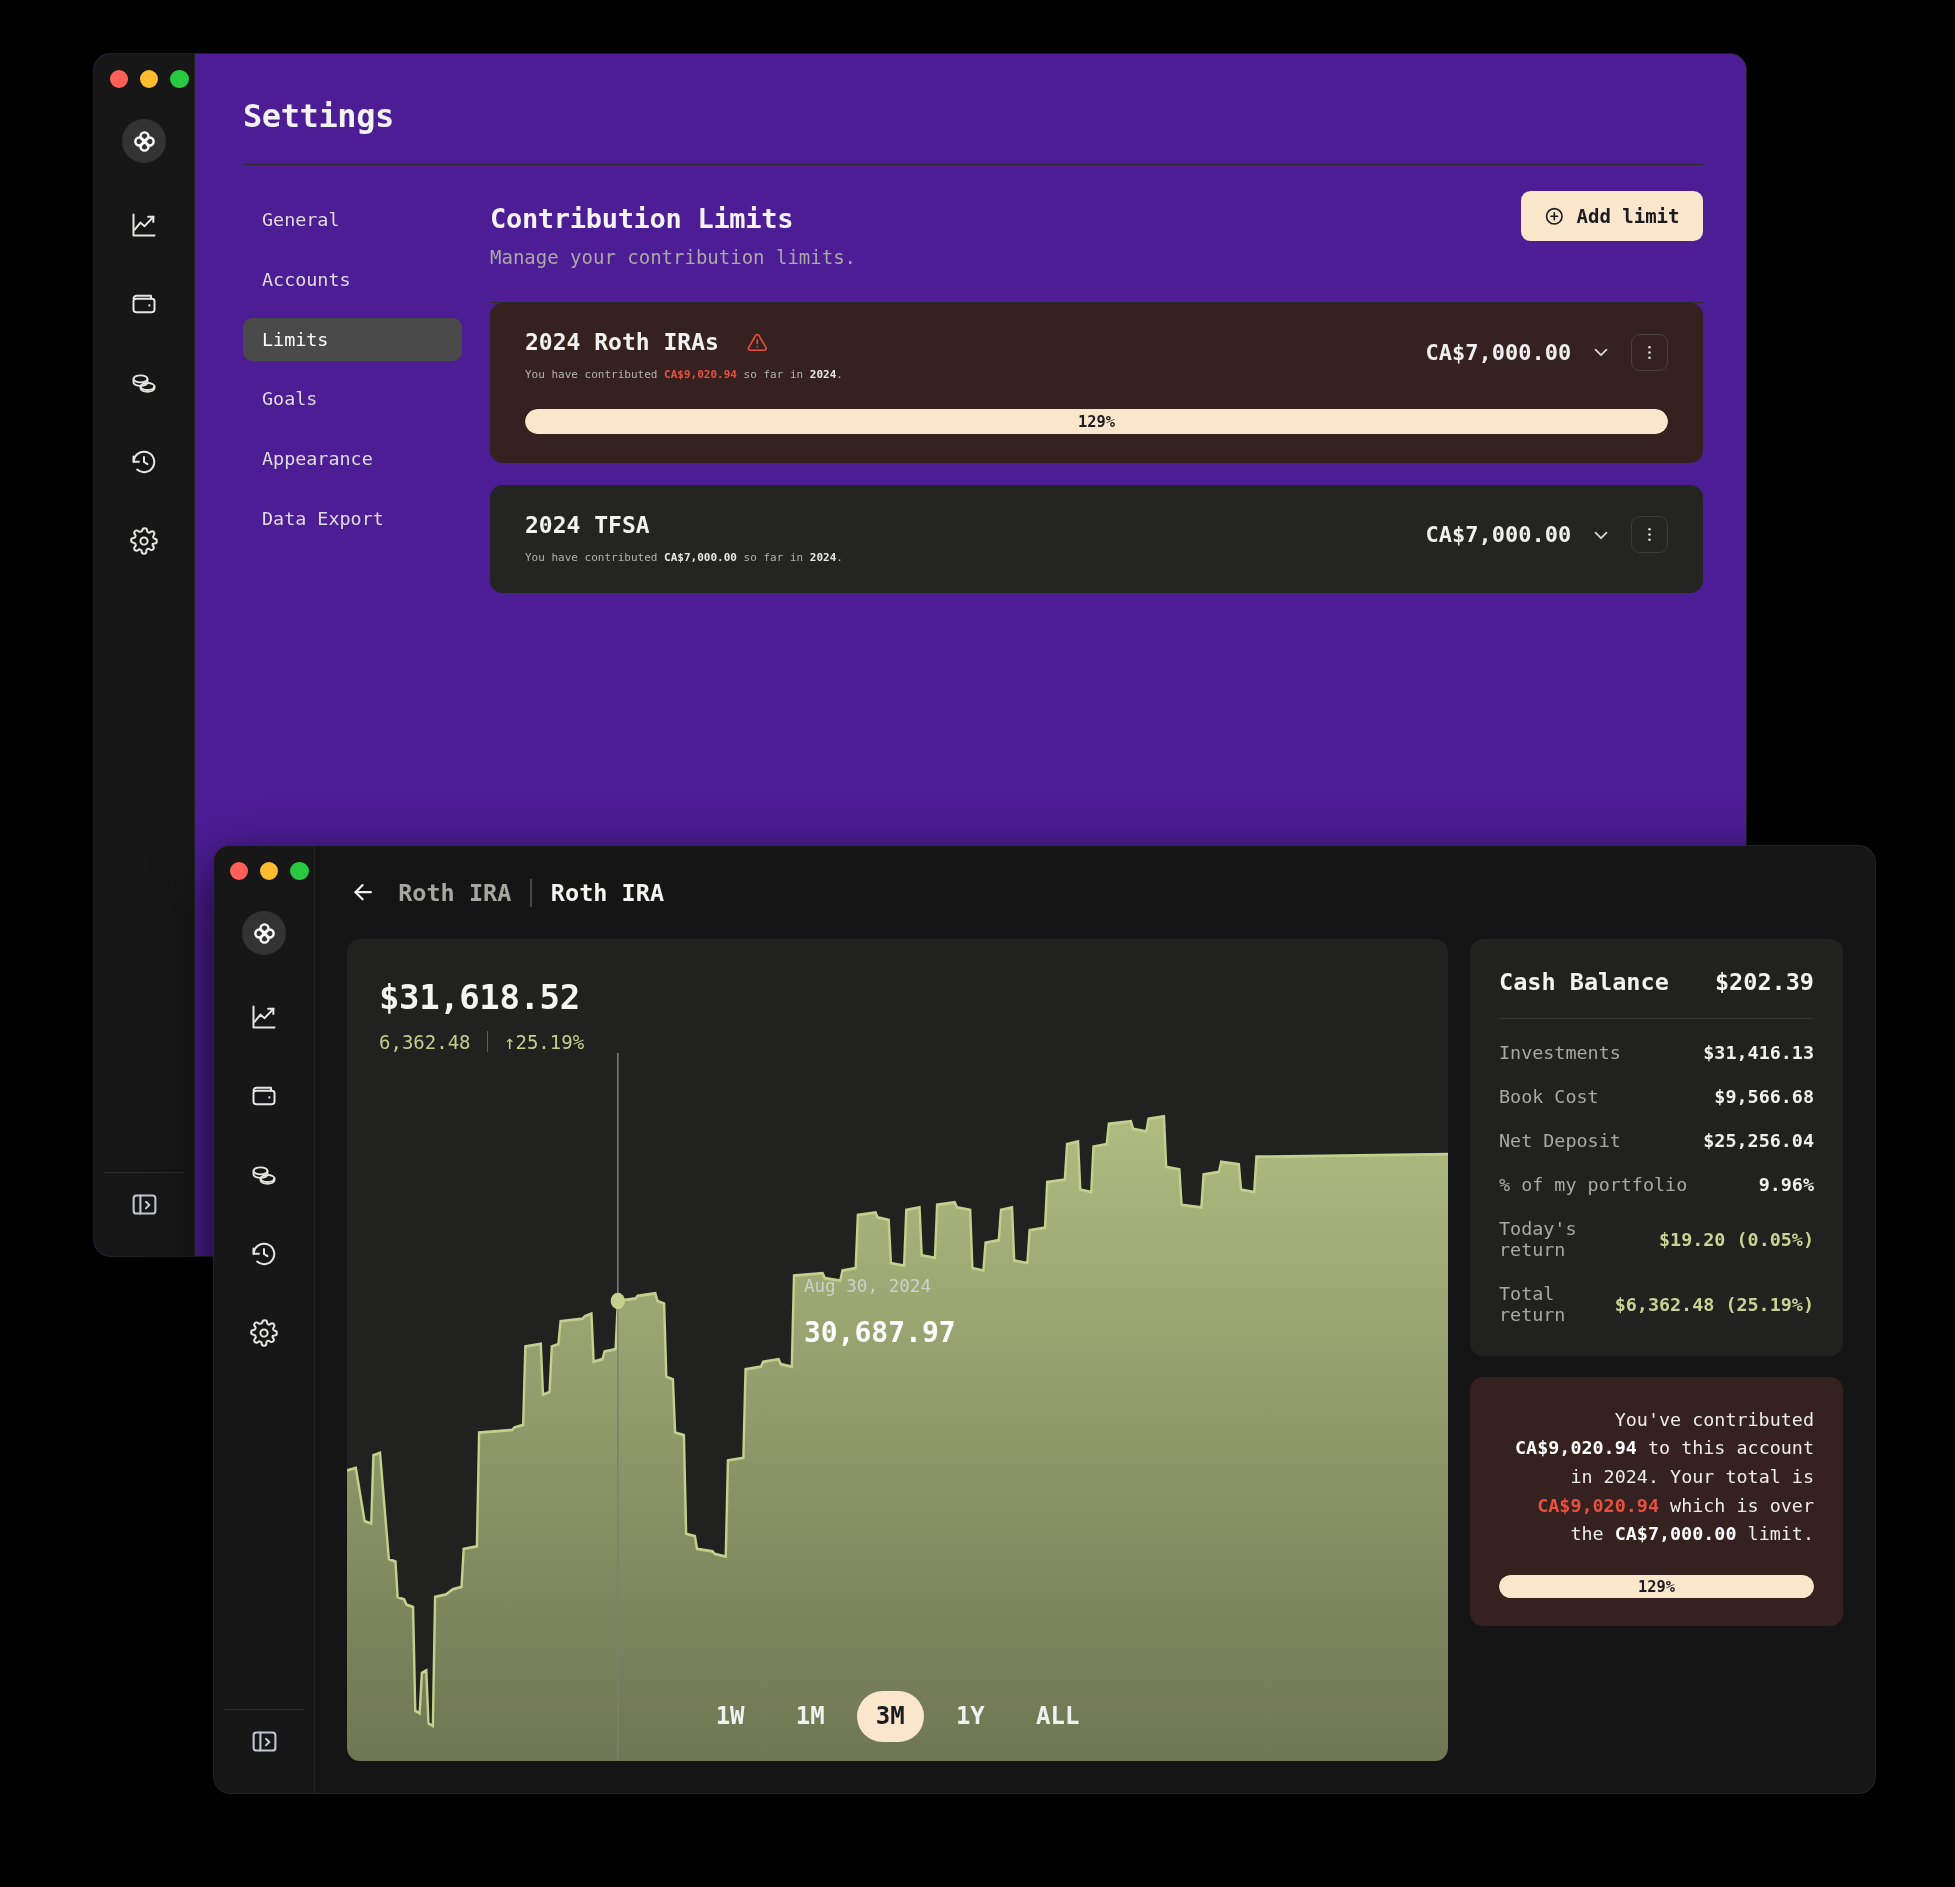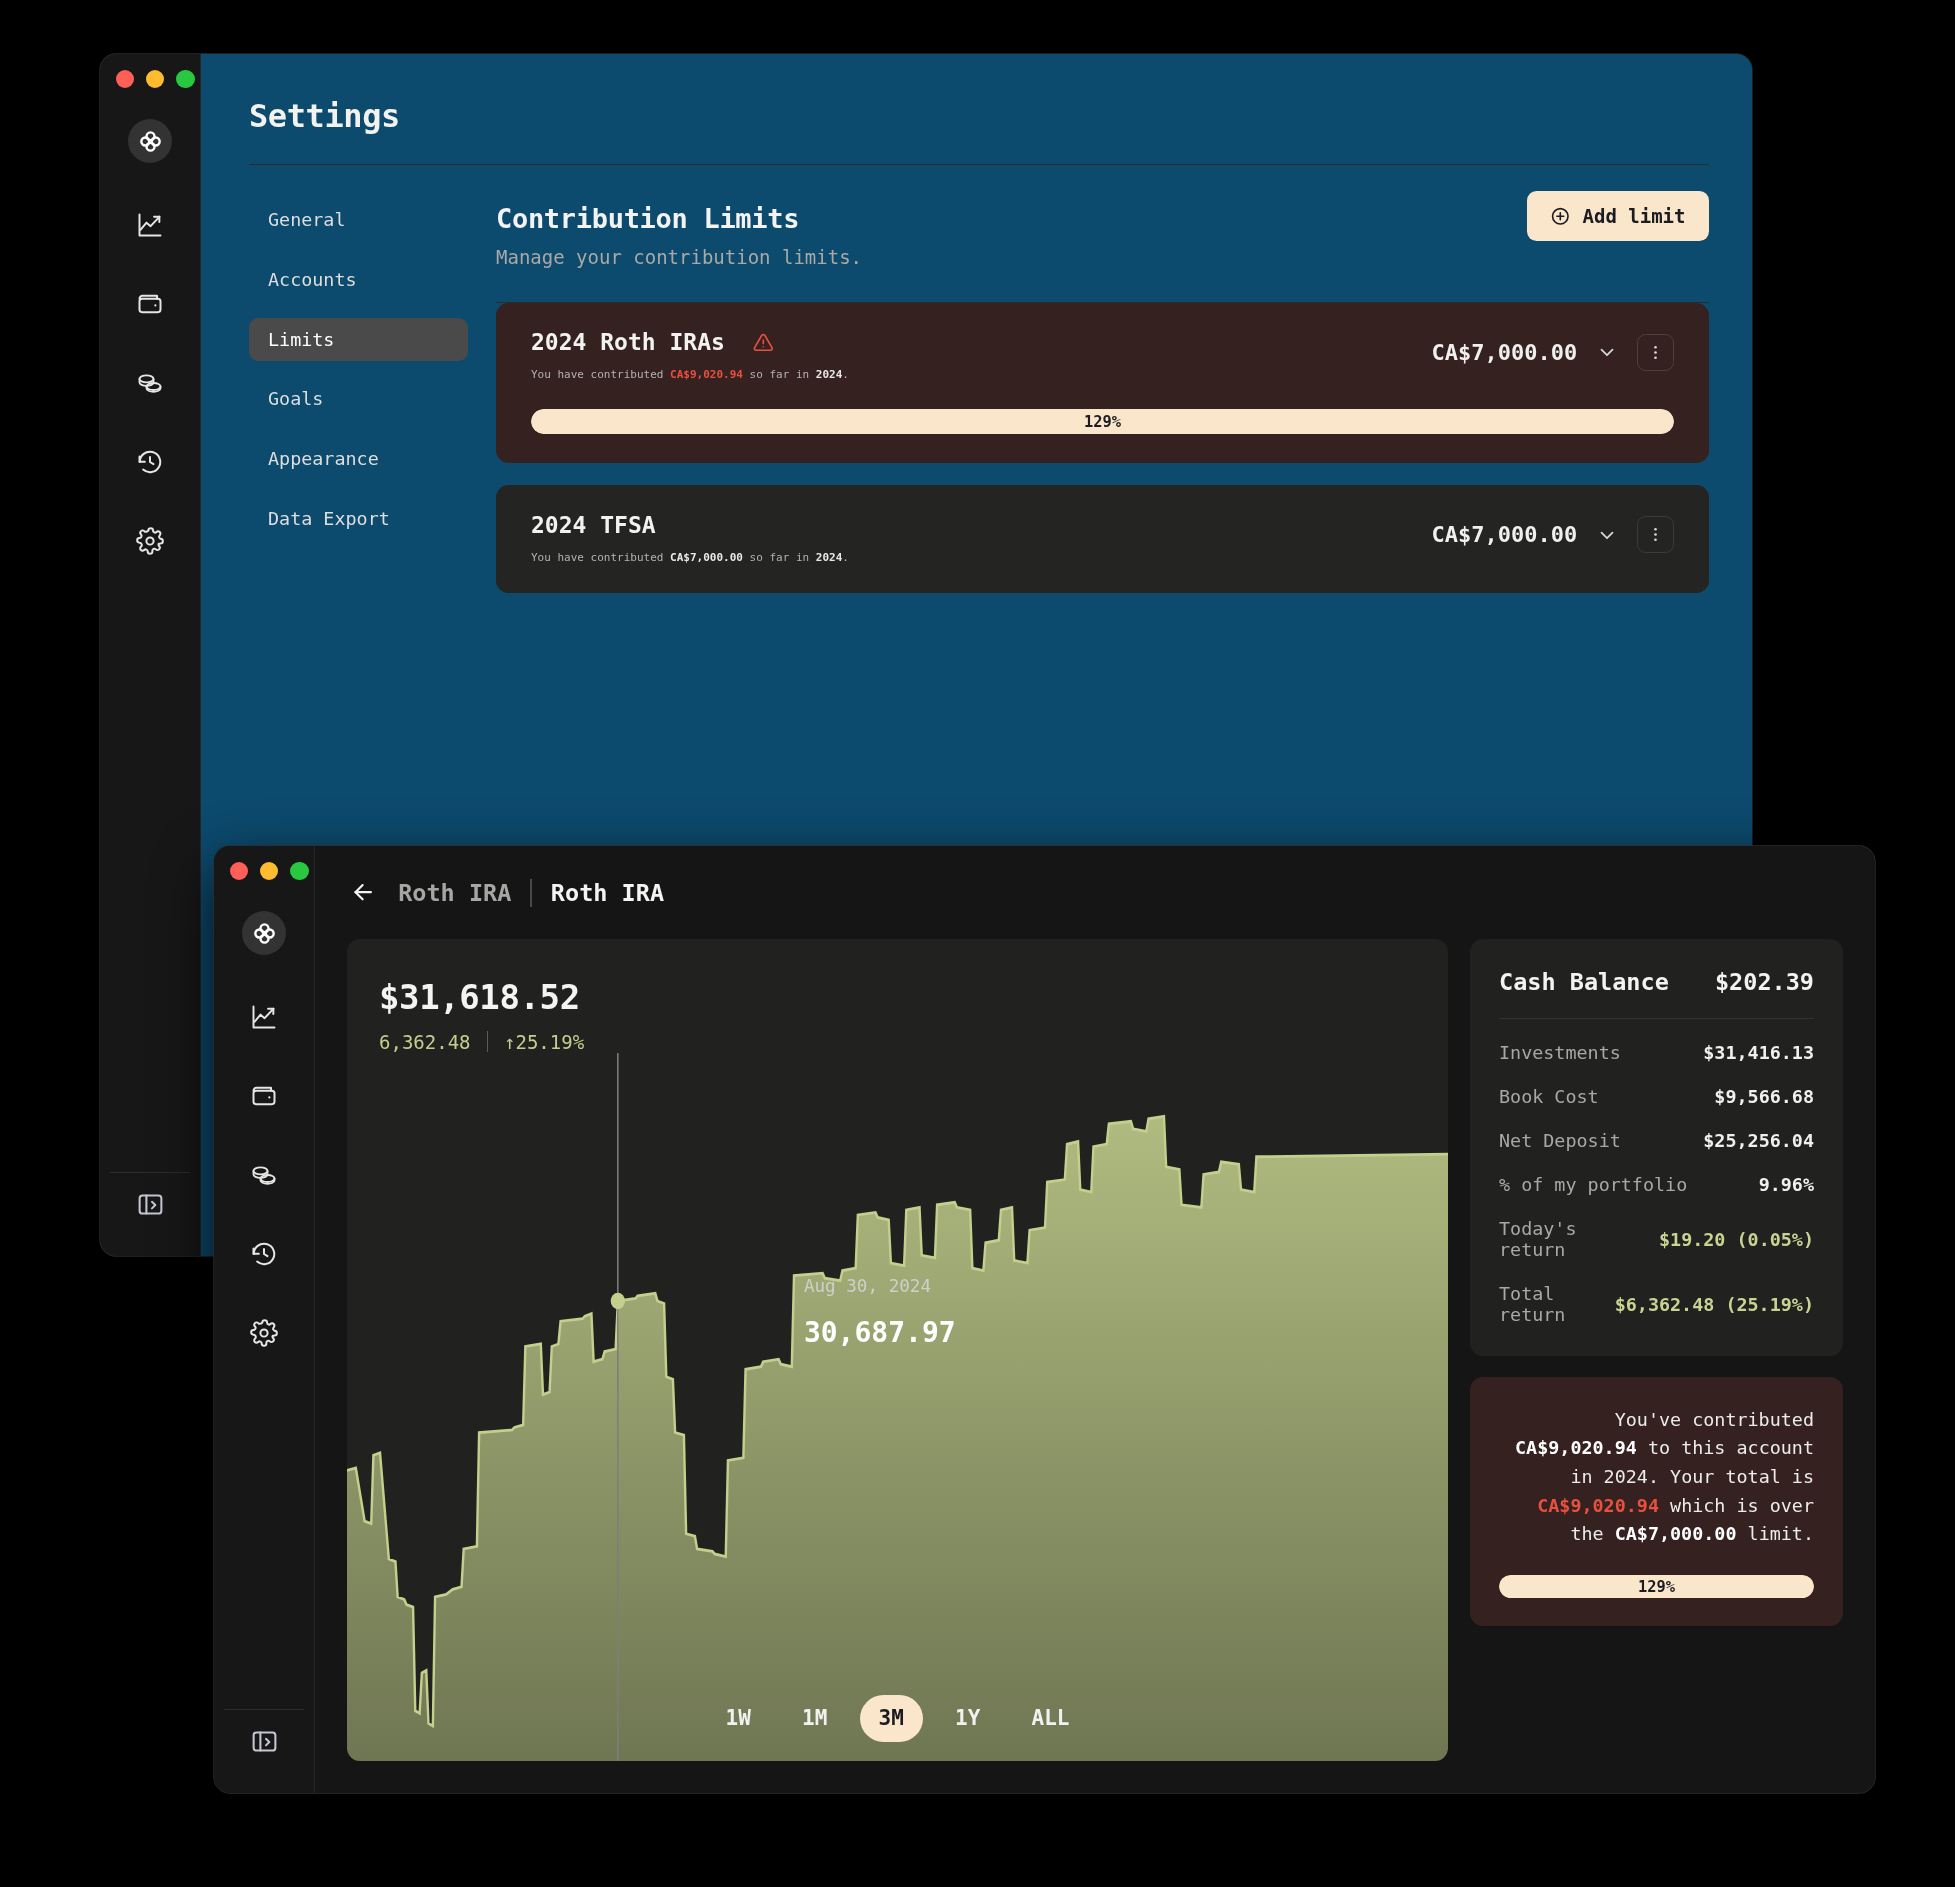--- a/index.html
+++ b/index.html
@@ -14,22 +14,22 @@
   
   .window {
     position: absolute;
     background: #141414;
     border-radius: 16px;
     overflow: hidden;
     display: flex;
     box-shadow: 0 0 0 0.7px #2a2a2a;
   }
   #settings-window {
-    left: 100px; top: 54px; width: 1652px; height: 1202px;
-    background: #0c4a6e;
+    left: 94px; top: 54px; width: 1652px; height: 1202px;
+    background: #4c1d95;
   }
   #detail-window {
     left: 214px; top: 846px; width: 1661px; height: 947px;
     background: #151515;
     box-shadow: 0 0 0 0.7px #2e2e2e, 0 22px 59px rgba(0,0,0,0.85);
   }
 
   .traffic {
     position: absolute; top: 16px; left: 16px;
     display: flex; gap: 11.7px; z-index: 30;
@@ -183,21 +183,21 @@
     pointer-events: none;
   }
   .tooltip .t-date { font-size: 17.6px; color: #cfcfcb; white-space: nowrap; }
   .tooltip .t-val { font-size: 28px; font-weight: 700; color: #ffffff; margin-top: 20px; white-space: nowrap; }
   .range-row {
     position: absolute; left: 0; right: 0; bottom: 19px;
     display: flex; align-items: center; justify-content: center; gap: 13.2px;
   }
   .range-btn {
     background: none; border: none; cursor: pointer;
-    font-family: inherit; font-size: 21px; font-weight: 700;
+    font-family: inherit; font-size: 24px; font-weight: 700;
     color: #f1f1ef; padding: 11.7px 19px; border-radius: 734px;
     min-width: 63px;
   }
   .range-btn.active { background: #fae6cb; color: #1b1b22; }
 
   .side-col { width: 373px; flex: 0 0 373px; display: flex; flex-direction: column; gap: 20.6px; }
   .balance-card {
     background: #212120; border-radius: 13.2px; padding: 29px 29px 31px 29px;
   }
   .balance-head {

